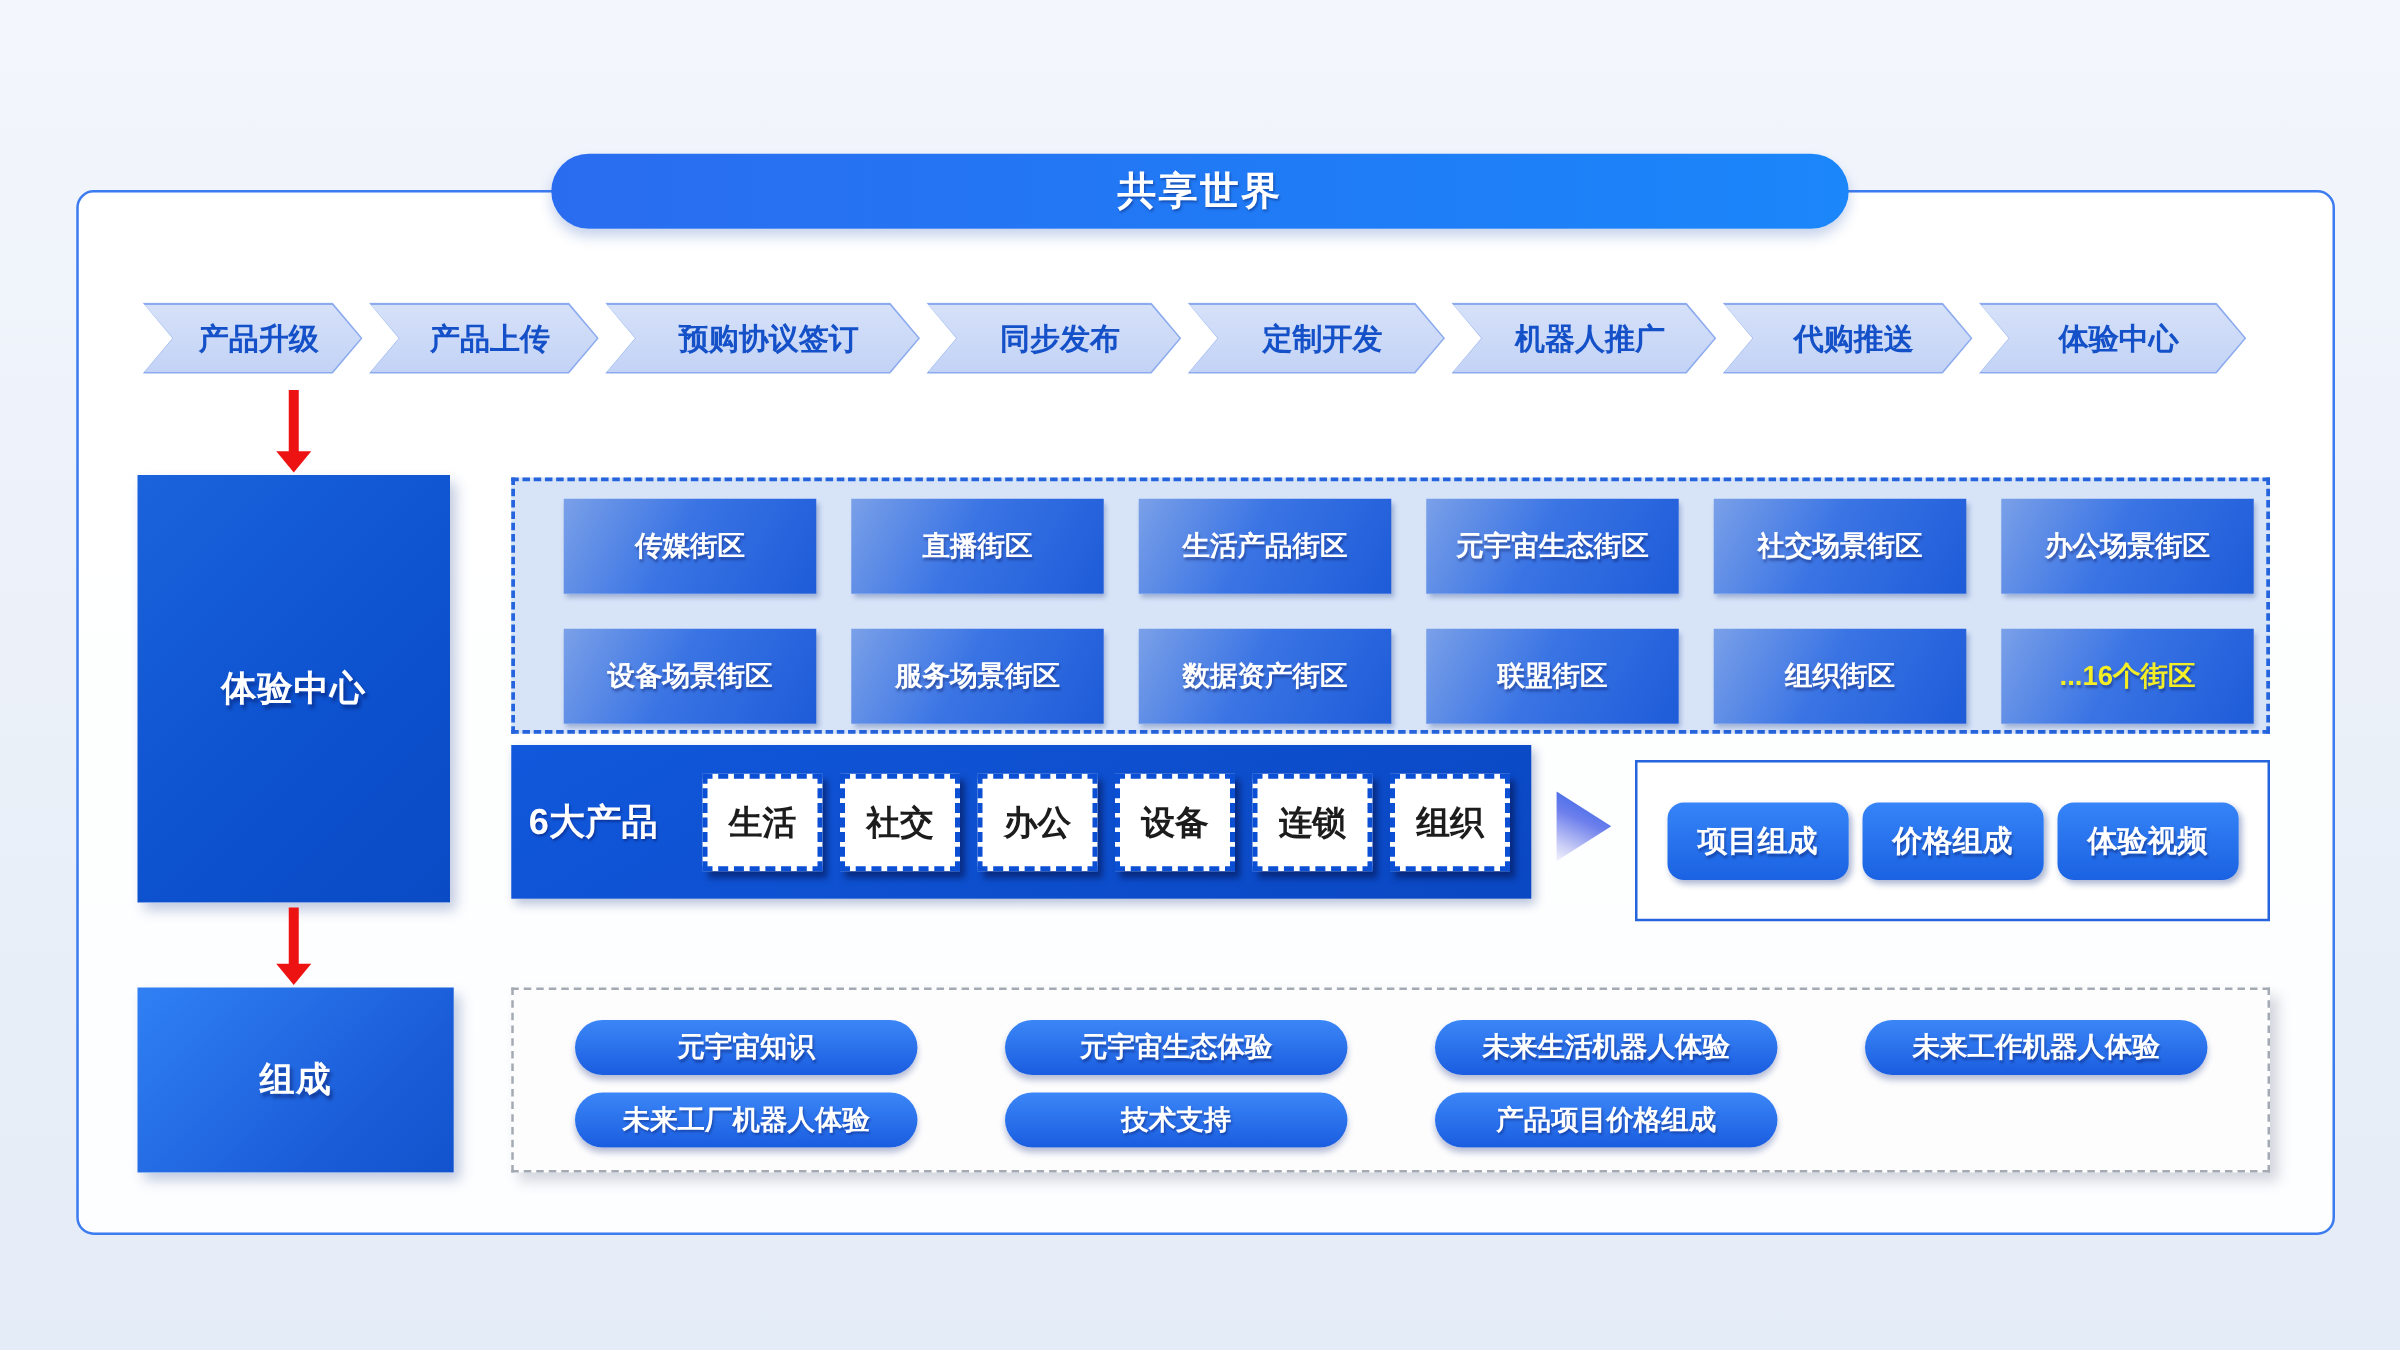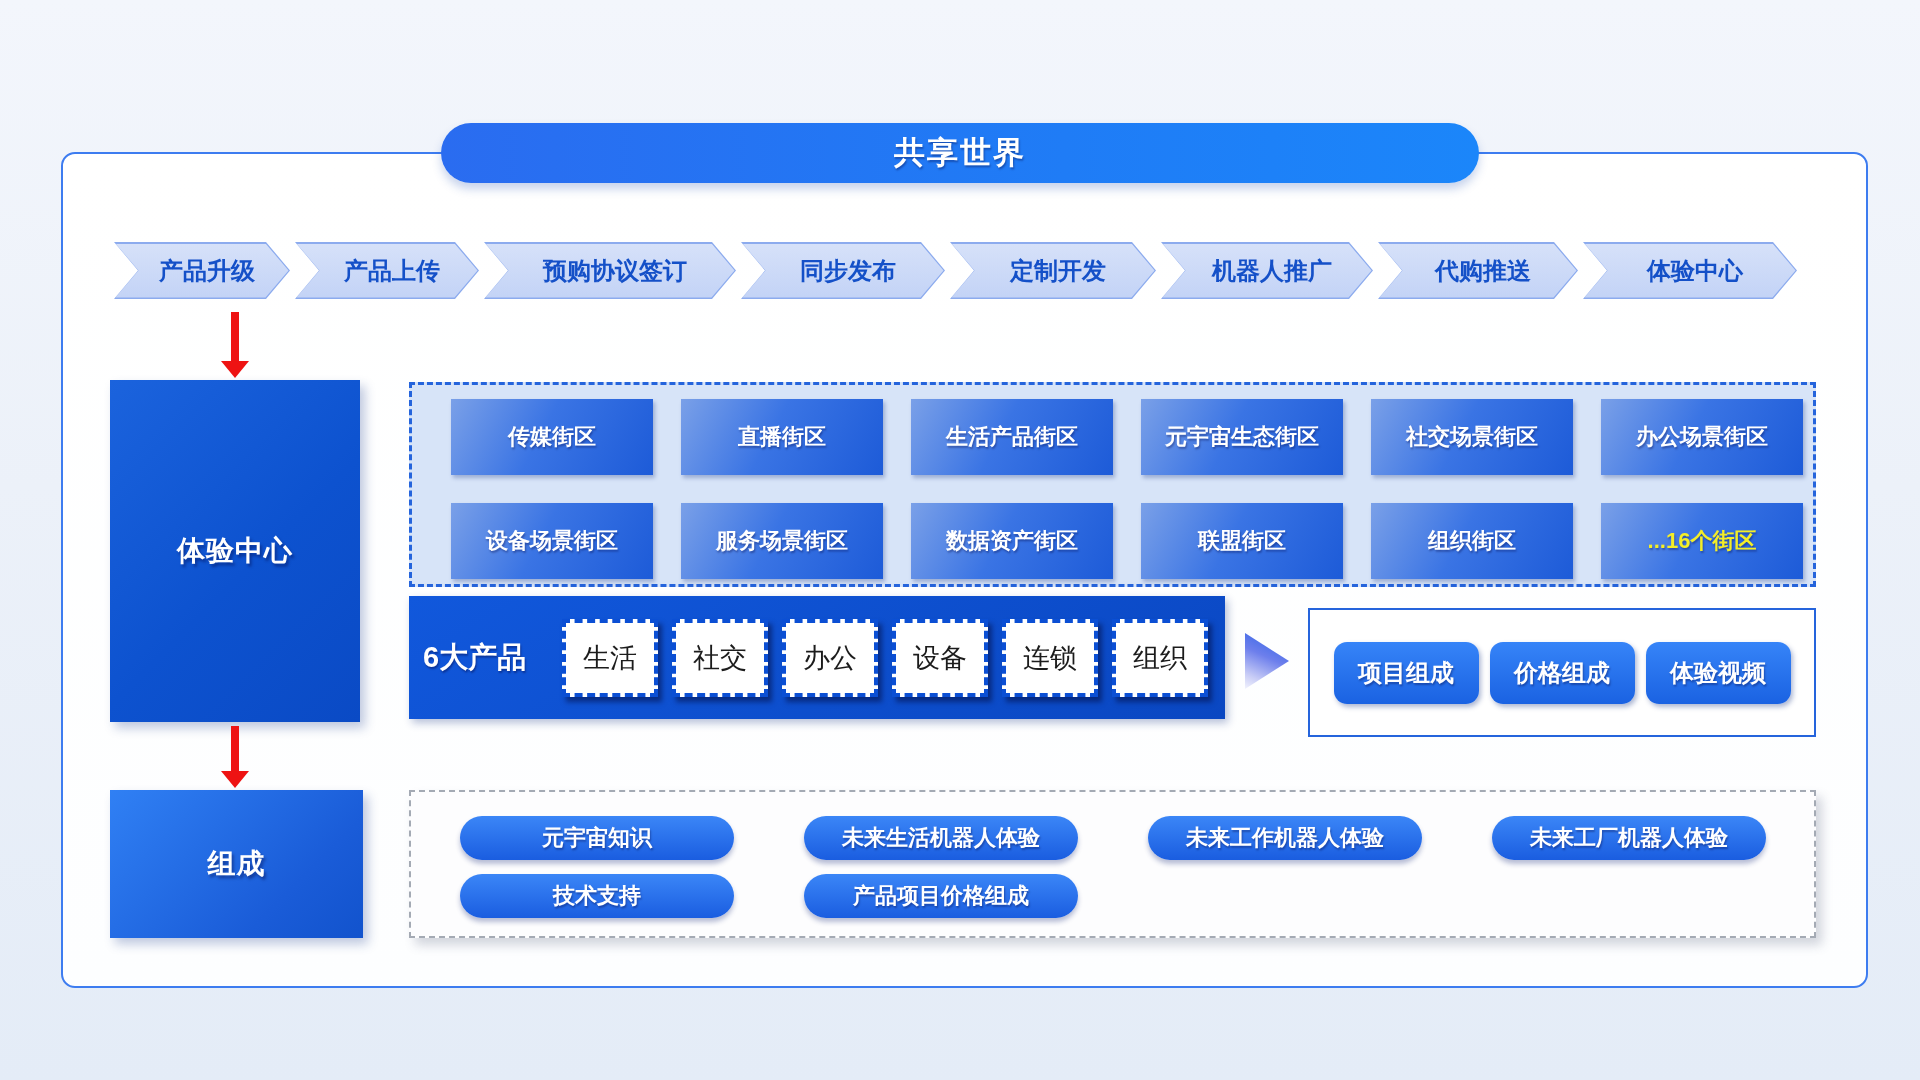--- a/index.html
+++ b/index.html
@@ -108,21 +108,21 @@
     color:#fff; font-size:29px; font-weight:bold; margin-left:14px; width:124px;
     text-shadow:1px 2px 2px rgba(0,0,60,0.4); flex:none;
   }
   .prod-row { display:flex; gap:14px; margin-left:5px; }
   .prod {
     width:96px; height:78px; background:#ffffff;
     border:4px dashed #0b4fd4;
     display:flex; align-items:center; justify-content:center;
     box-shadow:4px 5px 5px rgba(3,15,70,0.55);
   }
-  .prod span { color:#1c1c1c; font-size:27px; font-weight:normal;text-align:center; }
+  .prod span { color:#1c1c1c; font-size:27px; font-weight:bold;text-align:center; }
 
   
   .tri-arrow {
     position:absolute; left:1245px; top:633px; width:44px; height:56px;
     background:linear-gradient(205deg,#2d63e6 5%,#6d7fec 45%,#c9cdf6 80%,#f2f3fd 100%);
     clip-path:polygon(0 0, 100% 50%, 0 100%);
   }
 
   
   .panel {
@@ -313,20 +313,23 @@
   <div class="big-block comp-block">
     <span>组成</span>
   </div>
 
   <div class="bottom-box">
     <div class="pill-grid">
       <div class="pill">
           <span>元宇宙知识</span>
         </div>
       <div class="pill">
+          <span>元宇宙生态体验</span>
+        </div>
+      <div class="pill">
           <span>未来生活机器人体验</span>
         </div>
       <div class="pill">
           <span>未来工作机器人体验</span>
         </div>
       <div class="pill">
           <span>未来工厂机器人体验</span>
         </div>
       <div class="pill">
           <span>技术支持</span>

